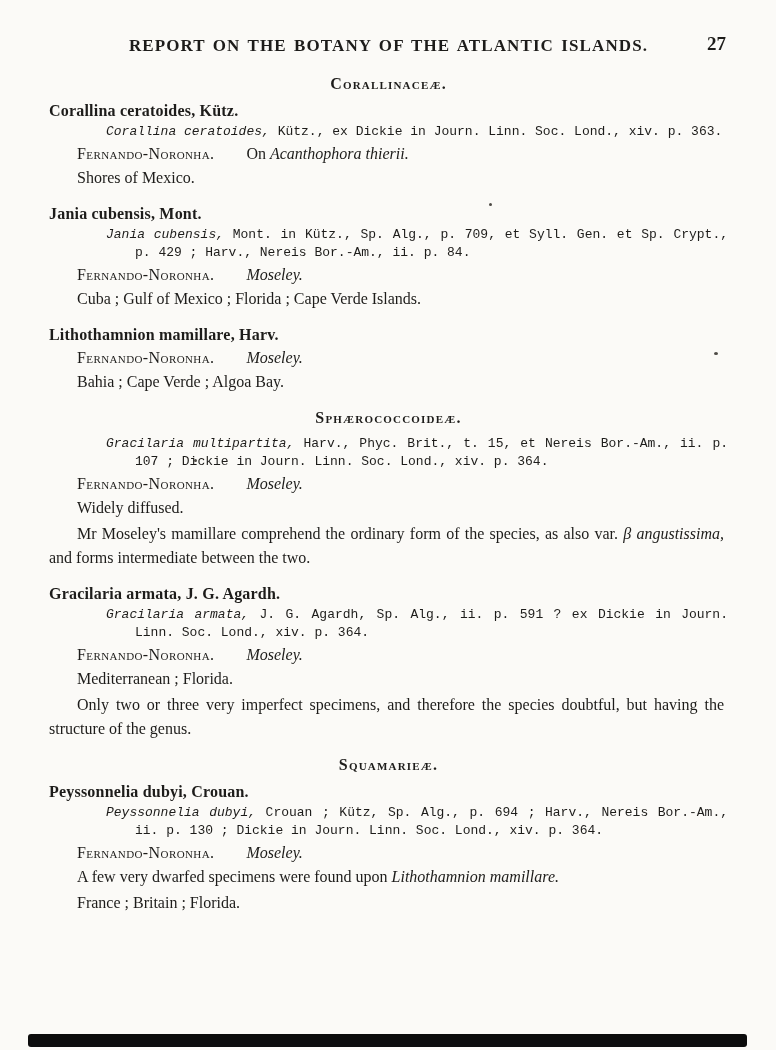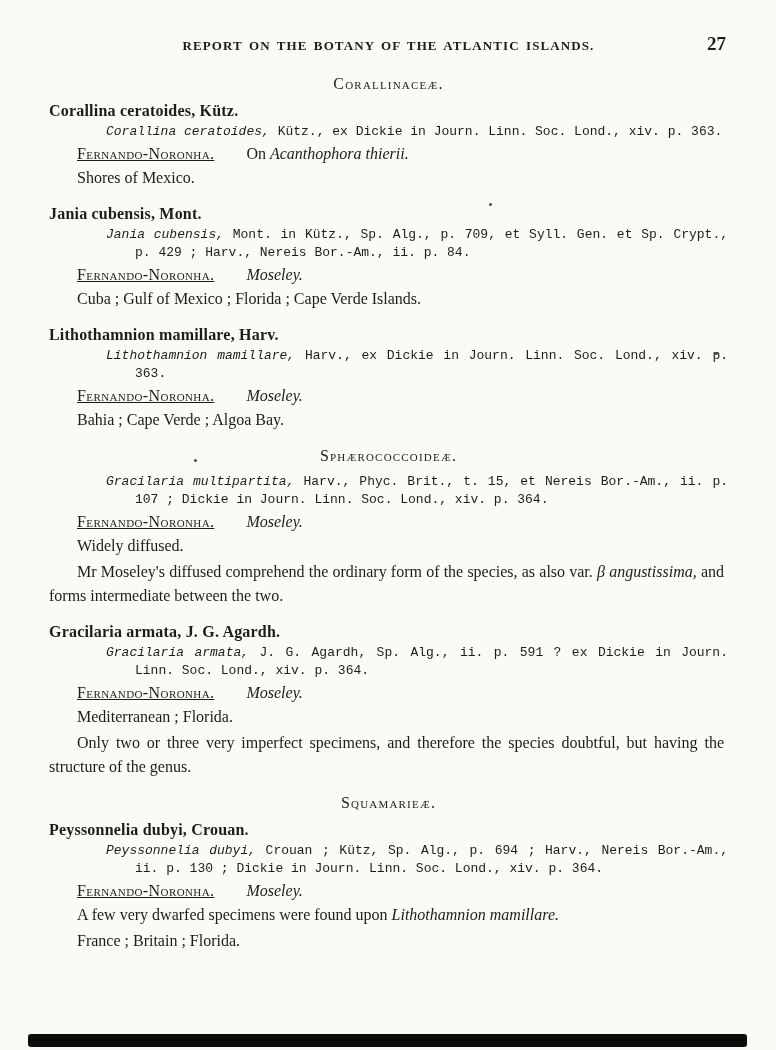--- a/index.html
+++ b/index.html
@@ -9,27 +9,27 @@
     height: 1050px;
     background: #fbfaf7;
     font-family: "Liberation Serif", "DejaVu Serif", serif;
     color: #1d1c1a;
     position: relative;
     overflow: hidden;
   }
   .page { padding: 36px 48px 0 49px; }
 
   .running-head { position: relative; text-align: center; height: 20px; margin-bottom: 18px; }
-  .head-title { font-size: 13px; font-weight: bold; letter-spacing: 1.1px; word-spacing: 2px; }
+  .head-title { font-size: 17px; font-weight: bold; letter-spacing: 1.1px; word-spacing: 2px; }
   .page-num { position: absolute; right: 2px; top: -3px; font-size: 19px; font-weight: bold; }
 
   .section-heading {
     text-align: center;
     font-size: 16px;
-    font-weight: normal;
+    font-weight: bold;
     font-variant: small-caps;
     letter-spacing: 1.2px;
     margin: 14px 0 7px 0;
     line-height: 20px;
   }
 
   .entry { margin-bottom: 14px; }
 
   .species {
     font-size: 16px;
@@ -48,21 +48,21 @@
     text-align: justify;
     font-family: Liberation Mono, monospace;
   }
 
   .record {
     font-size: 16px;
     line-height: 21px;
     margin: 0 0 2px 0;
     text-indent: 28px;
   }
-  .sc { font-variant: small-caps; letter-spacing: 0.4px; text-decoration: underline; }
+  .sc { font-variant: small-caps; letter-spacing: 0.4px; }
   .gap { display: inline-block; width: 32px; }
 
   .body-para {
     font-size: 16px;
     line-height: 24px;
     margin: 0 4px 2px 0;
     text-indent: 28px;
     text-align: justify;
   }
 
@@ -103,32 +103,31 @@
 
   <section class="entry">
     <h3 class="species">Jania cubensis, Mont.</h3>
     <p class="citation"><i>Jania cubensis,</i><span> Mont. in Kütz., Sp. Alg., p. 709, et Syll. Gen. et Sp. Crypt., p. 429 ; Harv., Nereis Bor.-Am., ii. p. 84.</span></p>
     <p class="record"><span class="sc">Fernando-Noronha.</span><span class="gap"></span><span></span><i>Moseley.</i></p>
     <p class="body-para">Cuba ; Gulf of Mexico ; Florida ; Cape Verde Islands.</p>
   </section>
 
   <section class="entry">
     <h3 class="species">Lithothamnion mamillare, Harv.</h3>
-    <p class="citation"><i>Lithothamnion mamillare,</i><span> Harv., ex Dickie in Journ. Linn. Soc. Lond., xiv. p. 363.</span></p>
     <p class="record"><span class="sc">Fernando-Noronha.</span><span class="gap"></span><span></span><i>Moseley.</i></p>
     <p class="body-para">Bahia ; Cape Verde ; Algoa Bay.</p>
   </section>
 
   <h2 class="section-heading">Sphærococcoideæ.</h2>
 
   <section class="entry">
     <p class="citation"><i>Gracilaria multipartita,</i><span> Harv., Phyc. Brit., t. 15, et Nereis Bor.-Am., ii. p. 107 ; Dickie in Journ. Linn. Soc. Lond., xiv. p. 364.</span></p>
     <p class="record"><span class="sc">Fernando-Noronha.</span><span class="gap"></span><span></span><i>Moseley.</i></p>
     <p class="body-para">Widely diffused.</p>
-    <p class="body-para"><span>Mr Moseley's diffused comprehend the ordinary form of the species, as also var. </span><i>β angustissima,</i><span> and forms intermediate between the two.</span></p>
+    <p class="body-para"><span>Mr Moseley's mamillare comprehend the ordinary form of the species, as also var. </span><i>β angustissima,</i><span> and forms intermediate between the two.</span></p>
   </section>
 
   <section class="entry">
     <h3 class="species">Gracilaria armata, J. G. Agardh.</h3>
     <p class="citation"><i>Gracilaria armata,</i><span> J. G. Agardh, Sp. Alg., ii. p. 591 ? ex Dickie in Journ. Linn. Soc. Lond., xiv. p. 364.</span></p>
     <p class="record"><span class="sc">Fernando-Noronha.</span><span class="gap"></span><span></span><i>Moseley.</i></p>
     <p class="body-para">Mediterranean ; Florida.</p>
     <p class="body-para"><span>Only two or three very imperfect specimens, and therefore the species doubtful, but having the structure of the genus.</span><i></i><span></span></p>
   </section>
 

